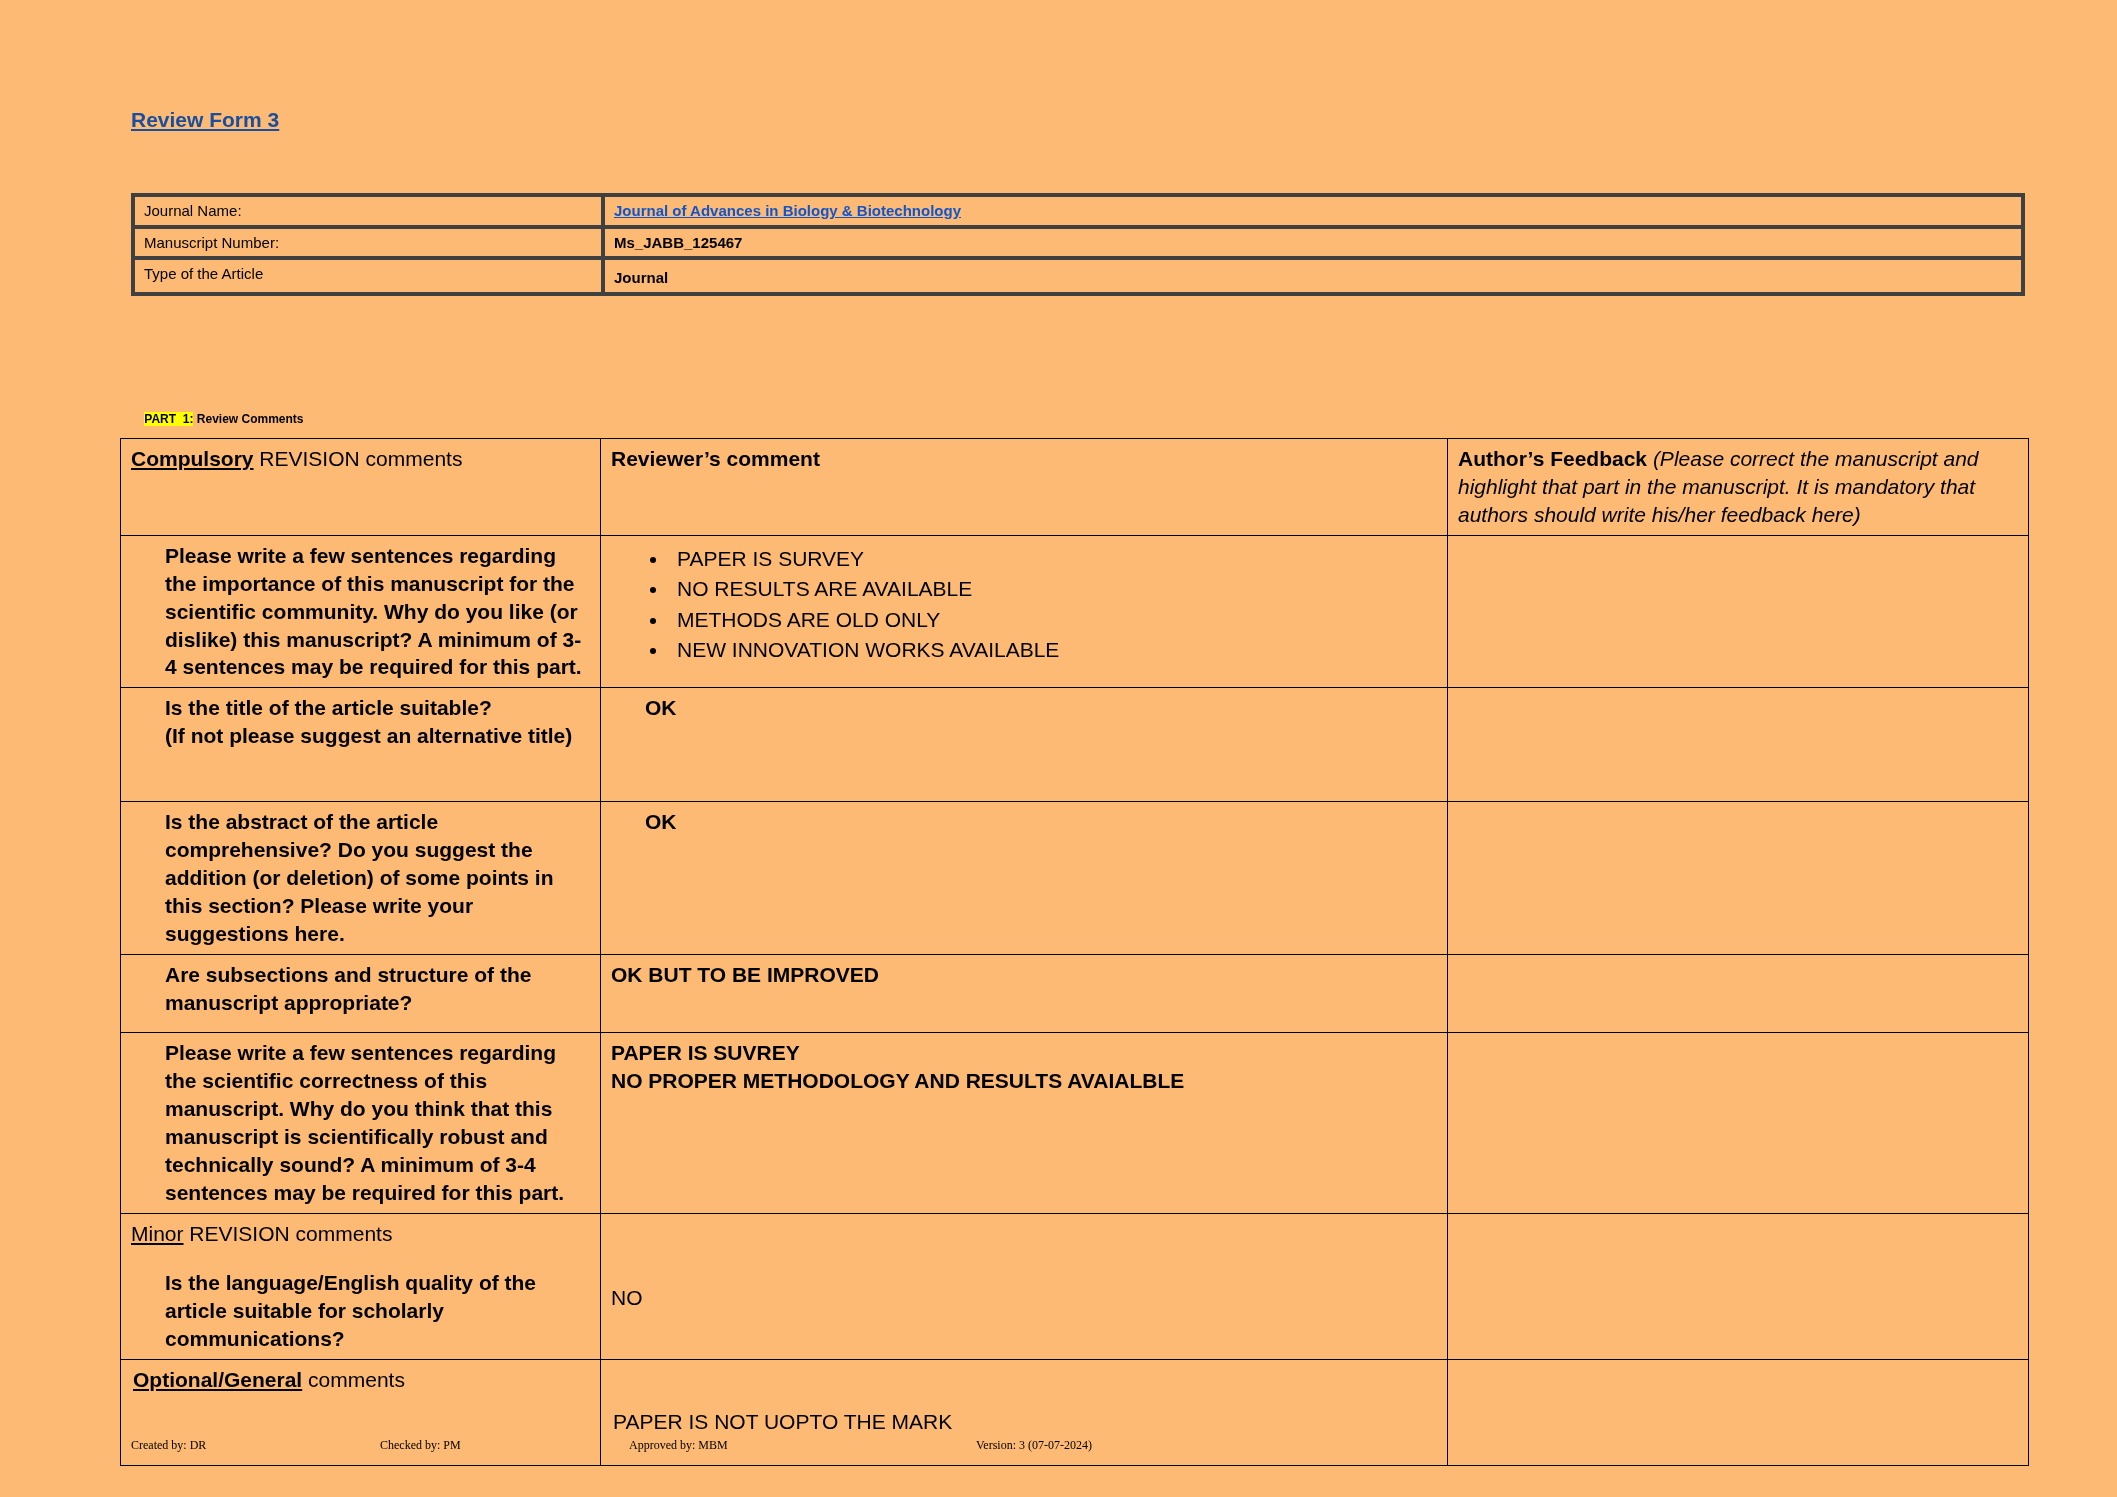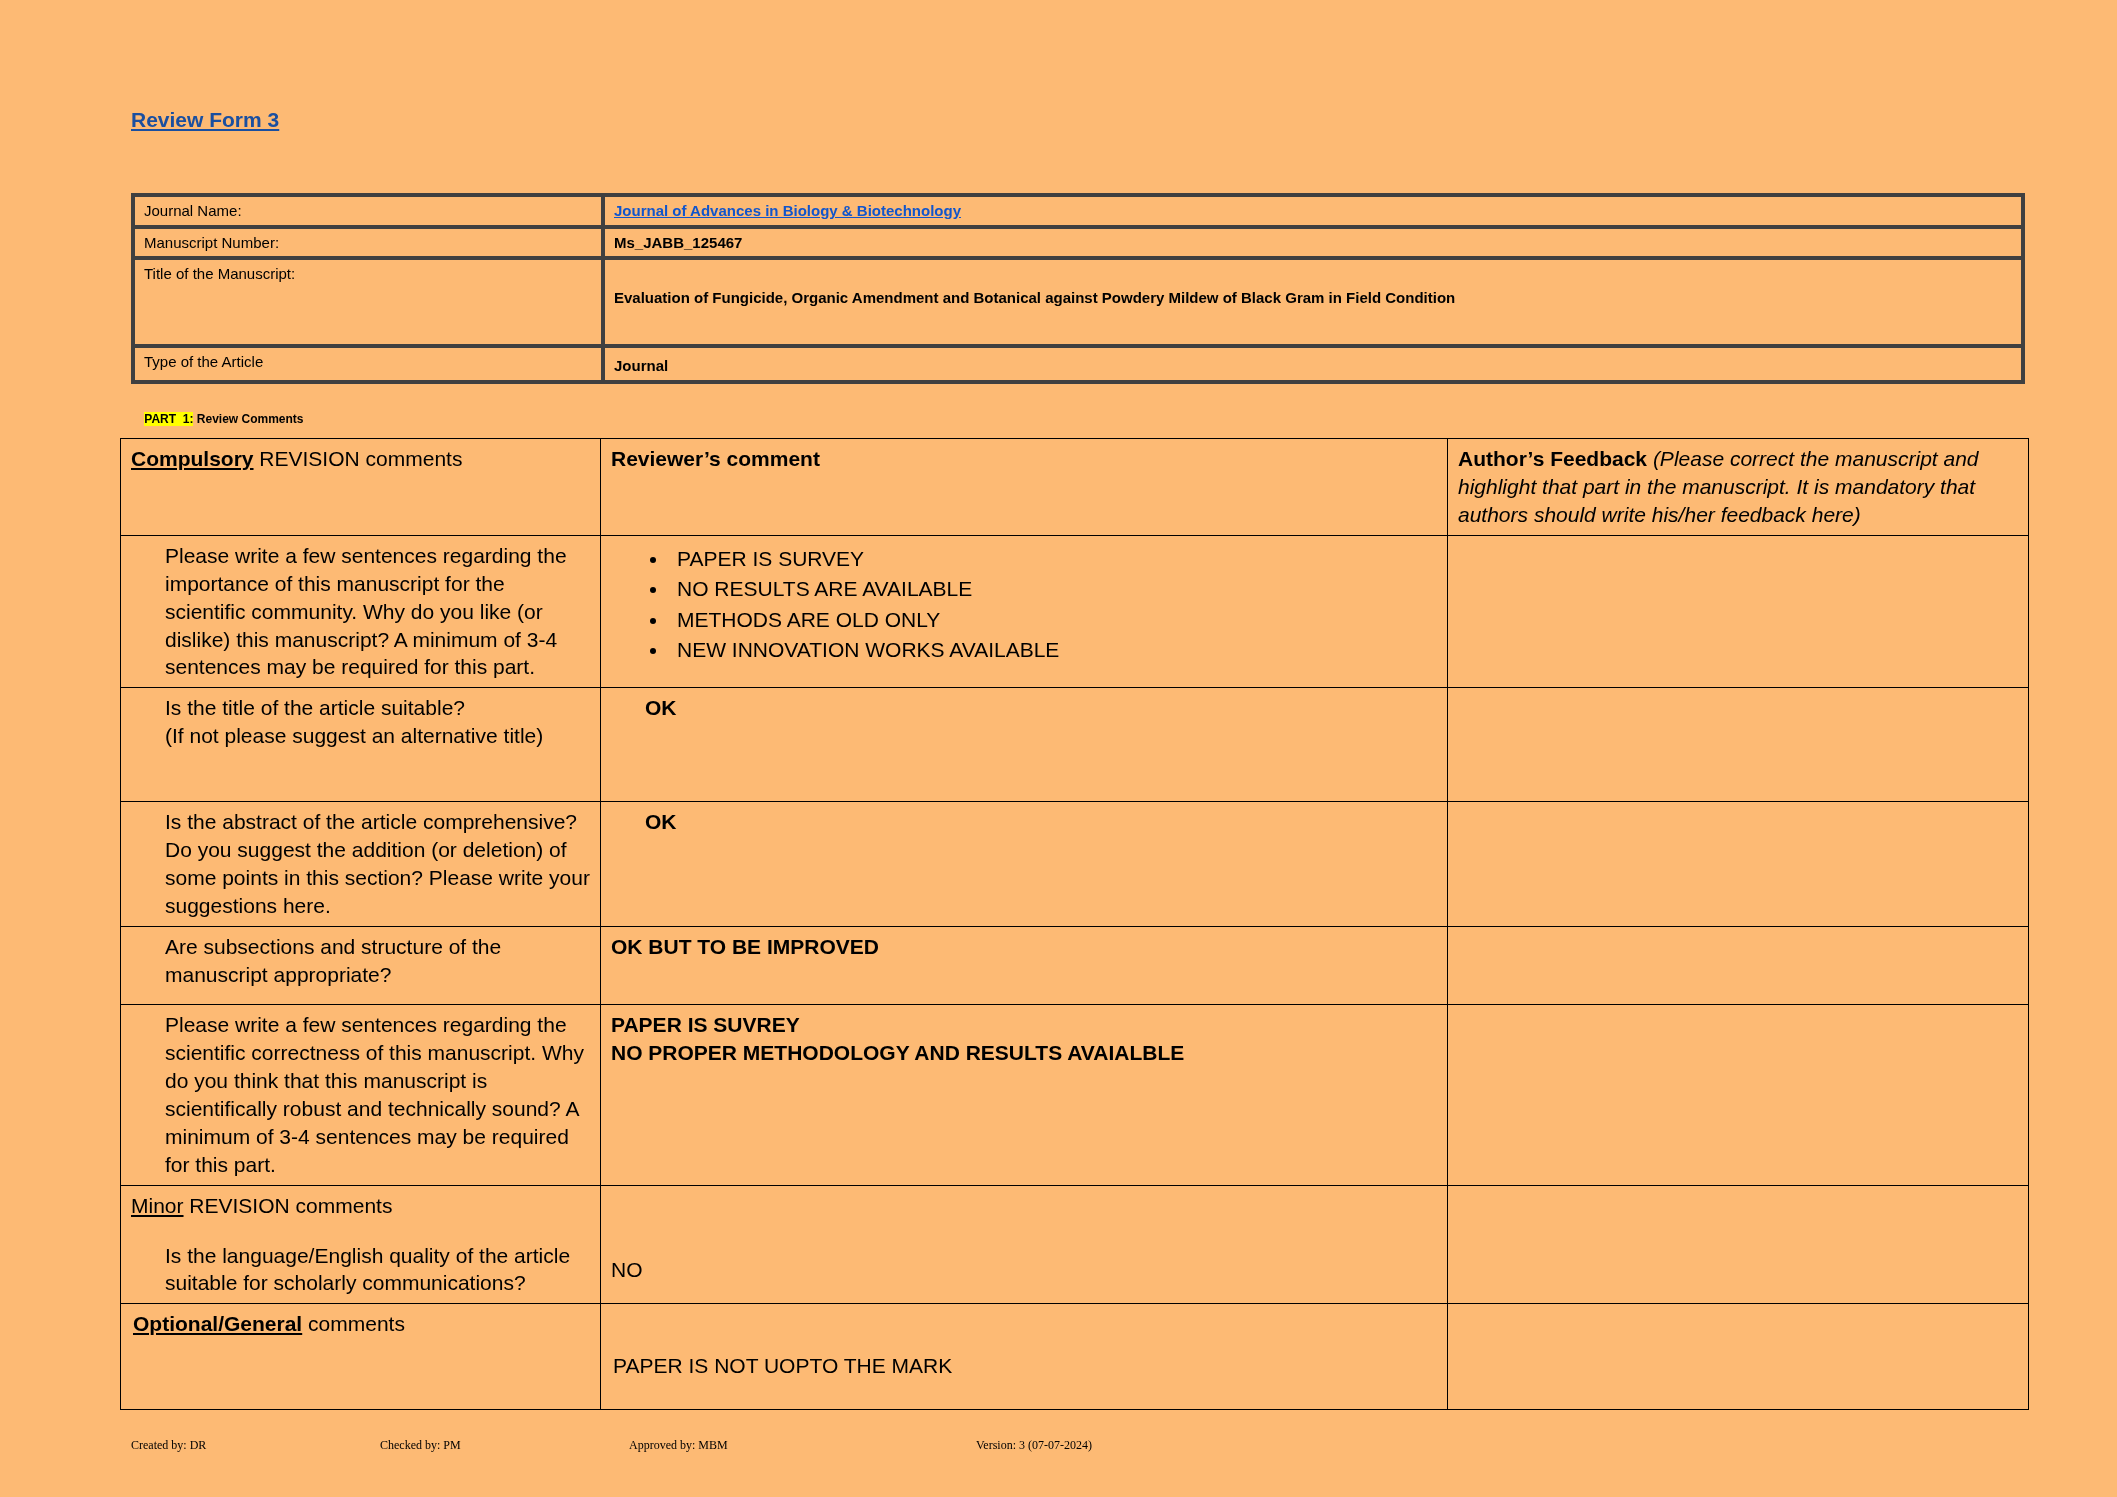--- a/index.html
+++ b/index.html
@@ -56,21 +56,21 @@
   tr.r-q4  td { height:78px; }
   tr.r-q5  td { height:126px; }
   tr.r-q6  td { height:88px; }
   tr.r-minor td { height:107px; }
   tr.r-opt td { height:106px;padding-left:12px; }
 
   .bold { font-weight:700; }
   .und  { text-decoration:underline; }
   .ital { font-style:italic; font-weight:400; }
 
-  .question { font-weight:400; margin-left:34px; }
+  .question { font-weight:700; margin-left:34px; }
   .q-dash { display:block; margin-left:34px; font-weight:700; text-decoration:underline; }
 
   .ans { font-weight:700; }
   .ans-indent { margin-left:34px; }
   .ans-bullets { list-style:disc; margin:2px 0 0 58px; font-weight:400; }
   .ans-bullets li { padding-left:8px; line-height:1.45; }
 
   .section-label { font-weight:400; }
   .minor-question { margin-top:22px; }
   .minor-answer { margin-top:64px; font-weight:400; }
@@ -101,24 +101,20 @@
       </colgroup>
     <tbody>
       <tr class="r1">
         <td class="info-label">Journal Name:</td>
         <td><span class="journal-link">Journal of Advances in Biology &amp; Biotechnology</span></td>
       </tr>
       <tr class="r2">
         <td class="info-label">Manuscript Number:</td>
         <td class="info-value">Ms_JABB_125467</td>
       </tr>
-      <tr class="r3">
-        <td class="info-label">Title of the Manuscript:</td>
-        <td class="info-value title-value-cell">Evaluation of Fungicide, Organic Amendment and Botanical against Powdery Mildew of Black Gram in Field Condition</td>
-      </tr>
       <tr class="r4">
         <td class="info-label">Type of the Article</td>
         <td class="info-value type-value-cell">Journal</td>
       </tr>
     </tbody>
   </table>
 
   <div class="part1">
     <span class="hl">PART  1:</span><span> Review Comments</span>
   </div>

